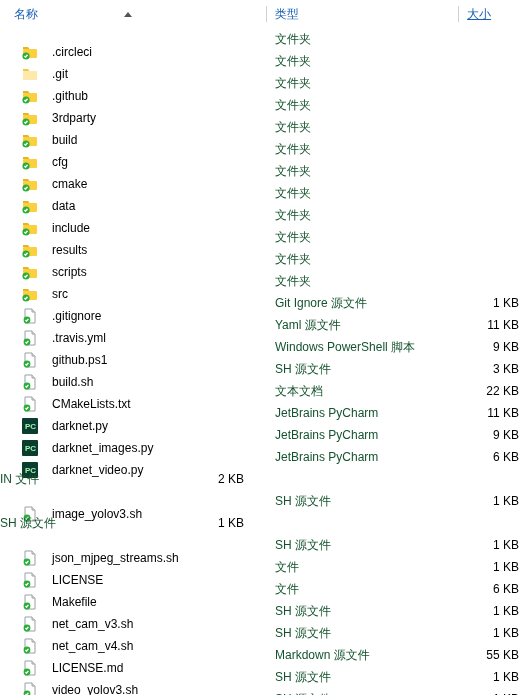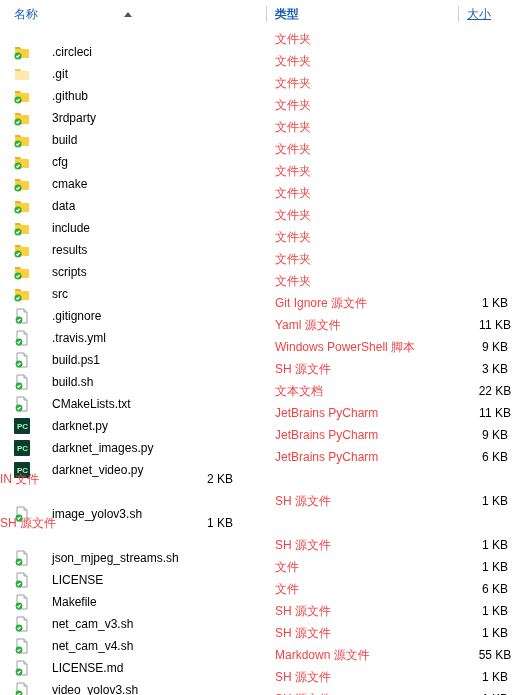--- a/index.html
+++ b/index.html
@@ -13,43 +13,43 @@
     }
     .header {
       display: flex;
       height: 24px;
       align-items: center;
       color: #1a5fb4;
       padding: 14px 0;
     }
     .header-col { display: flex; align-items: center; gap: 6px; }
     .col-name { width: 275px; padding-left: 14px; }
-    .col-type { width: 190px; font-weight: bold; }
+    .col-type { width: 190px; }
     .col-size { width: 60px; text-decoration: underline; }
     .sort-caret {
       width: 0; height: 0;
       border-left: 4px solid transparent;
       border-right: 4px solid transparent;
       border-bottom: 5px solid #555;
       margin-left: 80px;
     }
     .divider {
       width: 1px; height: 16px; background: #d0d0d0; margin-right: 8px;
     }
     .rows { }
     .row {
       display: flex;
       height: 22px;
       align-items: center;
       color: #000000;
     }
     .cell-name { width: 275px; padding-left: 14px; display: flex; align-items: center; gap: 6px; margin-top: 25px; }
-    .cell-type { width: 190px; color: #ef4444; }
-    .cell-size { width: 60px; text-align: center; }
-    .icon { width: 32px; height: 16px; flex-shrink: 0; display: inline-flex; align-items: center; justify-content: flex-start; }
+    .cell-type { width: 190px; color: #14532d; }
+    .cell-size { width: 60px; text-align: right; padding-right: 6px; }
+    .icon { width: 32px; height: 16px; flex-shrink: 0; display: inline-flex; align-items: center; justify-content: center; }
     
     .icon-folder svg .fbody { fill: #fccf3e; }
     .icon-folder svg .ftab  { fill: #e6b422; }
     .icon-folder-plain svg .fbody { fill: #fde9a9; }
     .icon-folder-plain svg .ftab  { fill: #f0c94a; }
     .badge { fill: #27ae35; }
     .badgecheck { stroke: #ffffff; stroke-width: 1.4; fill: none; }
     
     .icon-file svg .page { fill: #ffffff; stroke: #9aa0a6; stroke-width: 1; }
     .icon-file svg .fold { fill: #e6e6e6; stroke: #9aa0a6; stroke-width: 1; }
@@ -287,21 +287,21 @@
     <div class="row">
       <div class="cell-name">
   <span class="icon icon-file">
     <svg viewBox="0 0 16 16" width="16" height="16">
       <path class="page" d="M3 1h7l3 3v11H3z"></path>
       <path class="fold" d="M10 1v3h3"></path>
       <circle class="badge" cx="5" cy="12" r="3.4"></circle>
       <path class="badgecheck" d="M3.5 12.1l1 1 1.9-2.2"></path>
     </svg>
   </span>
-<span>build.ps1</span>
+<span>github.ps1</span>
       </div>
       <div class="cell-type">Windows PowerShell 脚本</div>
       <div class="cell-size">9 KB</div>
     </div>
     <div class="row">
       <div class="cell-name">
   <span class="icon icon-file">
     <svg viewBox="0 0 16 16" width="16" height="16">
       <path class="page" d="M3 1h7l3 3v11H3z"></path>
       <path class="fold" d="M10 1v3h3"></path>

